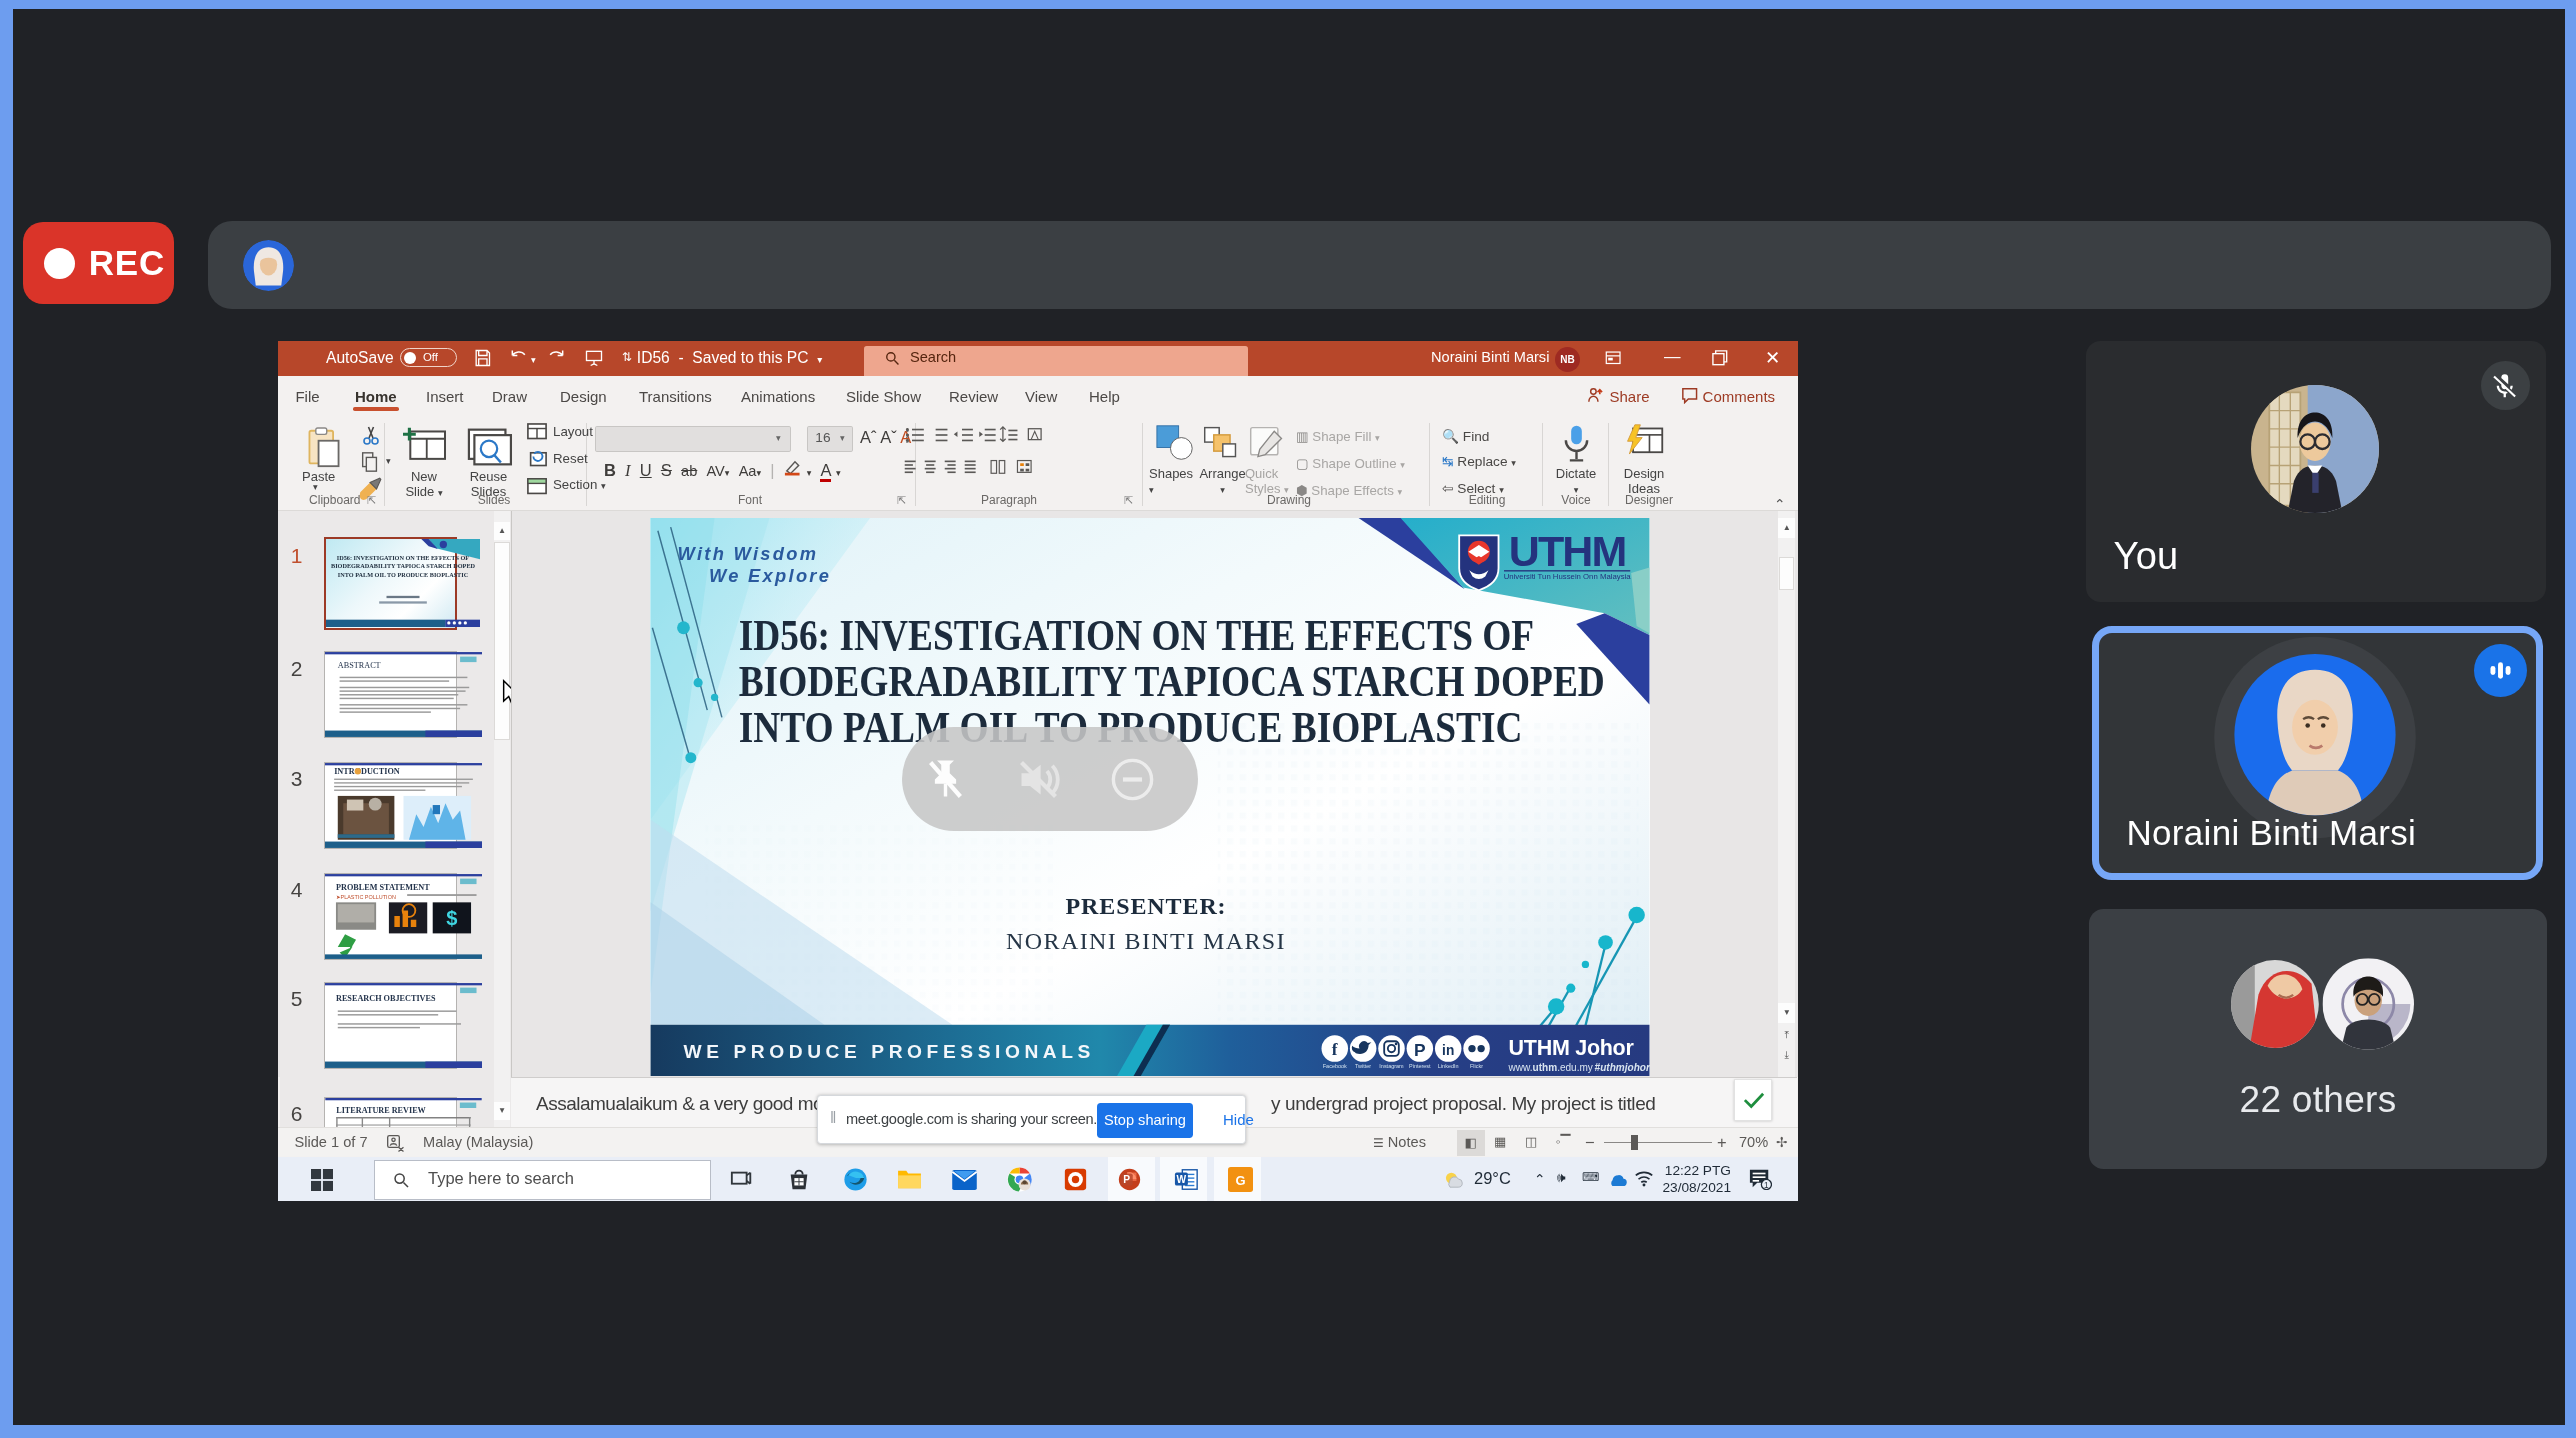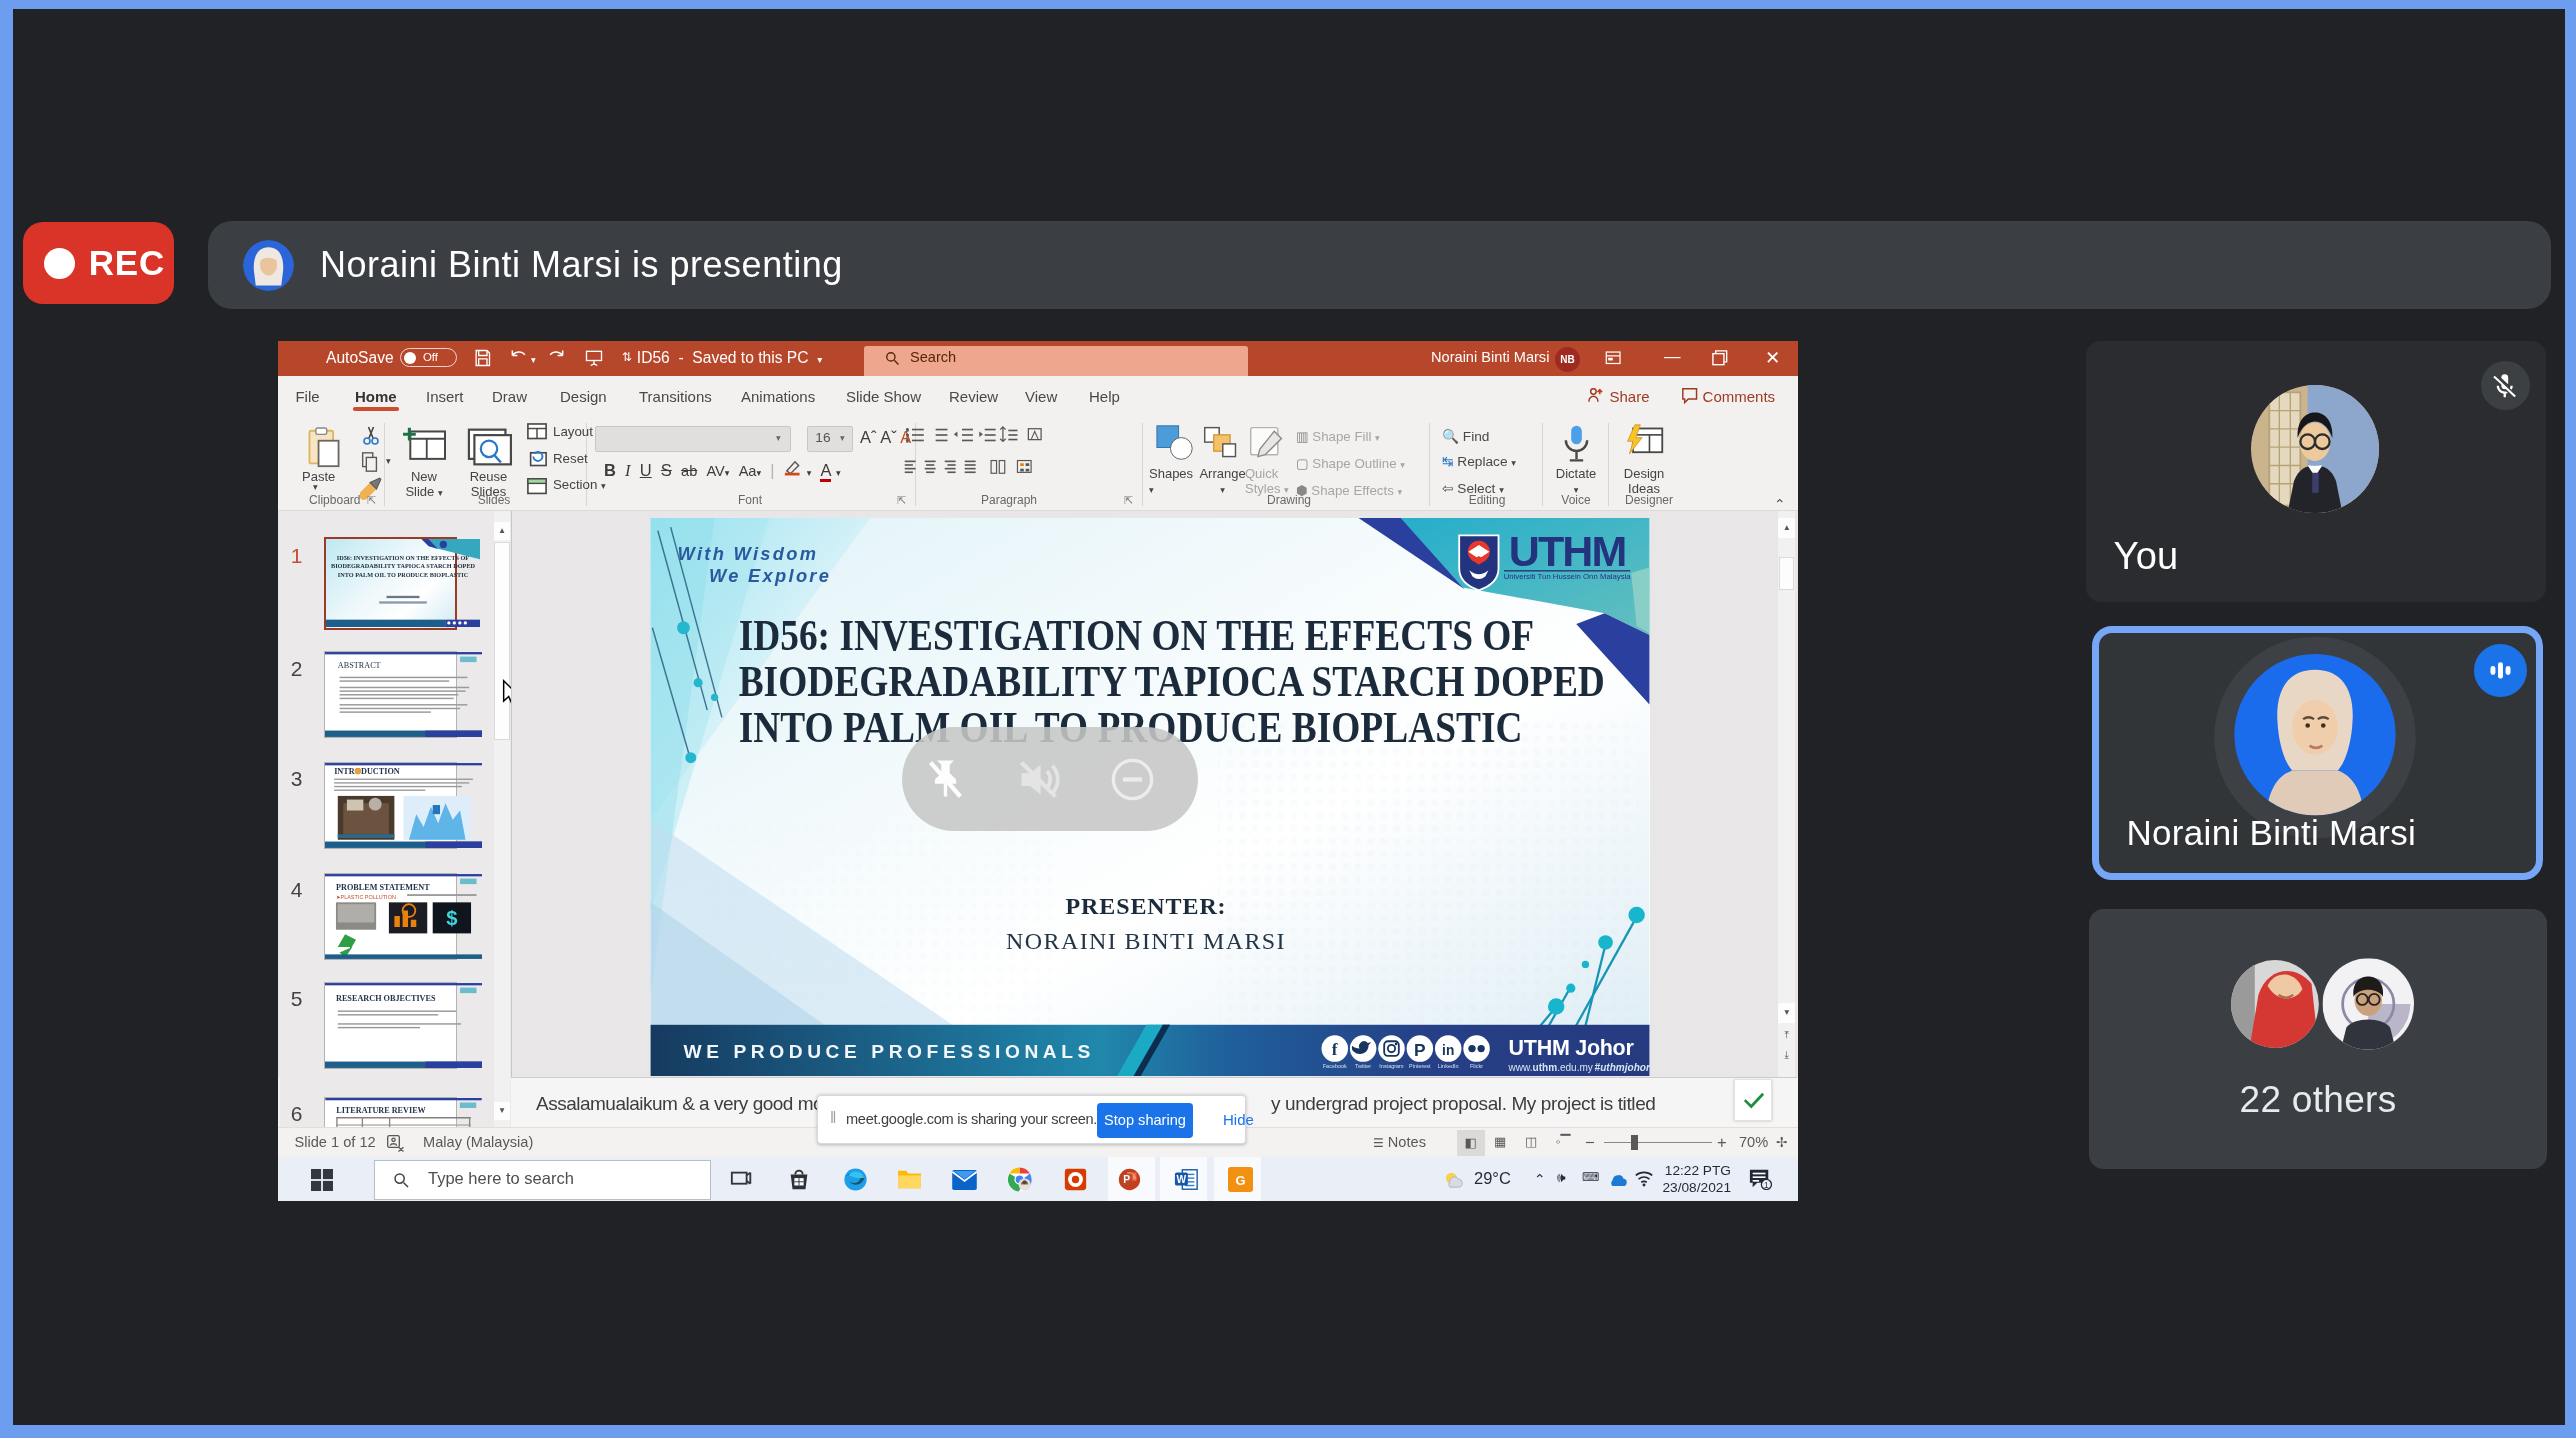--- a/index.html
+++ b/index.html
@@ -47,21 +47,20 @@
     <div class="txt">REC</div>
   </div>
 
 <div class="abs" id="presbar">
   <div class="av"><svg width="51" height="51" viewBox="0 0 56 56">
         <circle cx="28" cy="28" r="28" fill="#2a66d9"></circle>
         <path d="M28 8 C14 8 11 22 12 34 L14 50 L42 50 L44 34 C45 22 42 8 28 8 Z" fill="#efe8e2"></path>
         <ellipse cx="28" cy="27" rx="9.5" ry="12" fill="#eac49c"></ellipse>
         <path d="M28 10 C18 10 16 20 18 24 C22 18 34 18 38 24 C40 20 38 10 28 10 Z" fill="#efe8e2"></path>
       </svg></div>
-  <div class="txt">Noraini Binti Marsi is presenting</div>
 </div>
 
 <div class="abs" id="win">
   <div class="abs" id="titlebar">
     <div class="abs" style="left:48px;top:8.2px;font-size:15.6px">AutoSave</div>
     <div class="abs" style="left:122px;top:7.3px;width:57px;height:19px;border:1.4px solid #f0d4c9;border-radius:10px">
       <div class="abs" style="left:2.7px;top:2.3px;width:12px;height:12px;border-radius:50%;background:#fff"></div>
       <div class="abs" style="left:22px;top:1.8px;font-size:11.4px;color:#fff">Off</div>
     </div>
     <svg class="abs" style="left:194px;top:7.3px" width="20" height="20" viewBox="0 0 24 24" fill="none" stroke="#fff" stroke-width="1.6">
@@ -593,21 +592,21 @@
       <div class="abs" style="left:0;top:492px;width:17.4px;height:20px;background:#fdfdfd;text-align:center;font-size:8.2px;color:#555;line-height:20px">▼</div>
       <div class="abs" style="left:0;top:518px;width:17.4px;height:18.3px;text-align:center;font-size:10px;color:#444">⤒</div>
       <div class="abs" style="left:0;top:538px;width:17.4px;height:18.3px;text-align:center;font-size:10px;color:#444">⤓</div>
     </div>
   </div>
   <div class="abs" id="notes">
     <div class="abs" style="left:25px;top:14.6px;font-size:19px;letter-spacing:-0.5px;color:#3d3d3d">Assalamualaikum &amp; a very good mornin</div>
     <div class="abs" style="left:760px;top:14.6px;font-size:19px;letter-spacing:-0.4px;color:#3d3d3d">y undergrad project proposal. My project is titled</div>
   </div>
   <div class="abs" id="status">
-    <div class="abs" style="left:16.5px;top:6.4px">Slide 1 of 12</div>
+    <div class="abs" style="left:16.5px;top:6.4px">Slide 1 of 7</div>
     <svg class="abs" style="left:108px;top:5.5px" width="20" height="18.3" viewBox="0 0 24 22" fill="none" stroke="#5b5957" stroke-width="1.6">
         <rect x="2" y="2" width="14" height="14" rx="2"></rect>
         <circle cx="9" cy="7" r="2"></circle>
         <path d="M5 14 c1-3 7-3 8 0 M15 16 l6 5 M21 16 l-6 5"></path>
       </svg>
     <div class="abs" style="left:145px;top:6.4px">Malay (Malaysia)</div>
     <div class="abs" style="left:1095px;top:6.4px"><span style="font-size:12px">☰</span> Notes</div>
     <div class="abs" style="left:1179px;top:1.8px;width:27.5px;height:26px;background:#dcdad8;text-align:center"><span style="font-size:13px;line-height:26px">◧</span></div>
     <div class="abs" style="left:1216px;top:6.4px;font-size:13px">▦</div>
     <div class="abs" style="left:1247px;top:6.4px;font-size:13px">◫</div>

